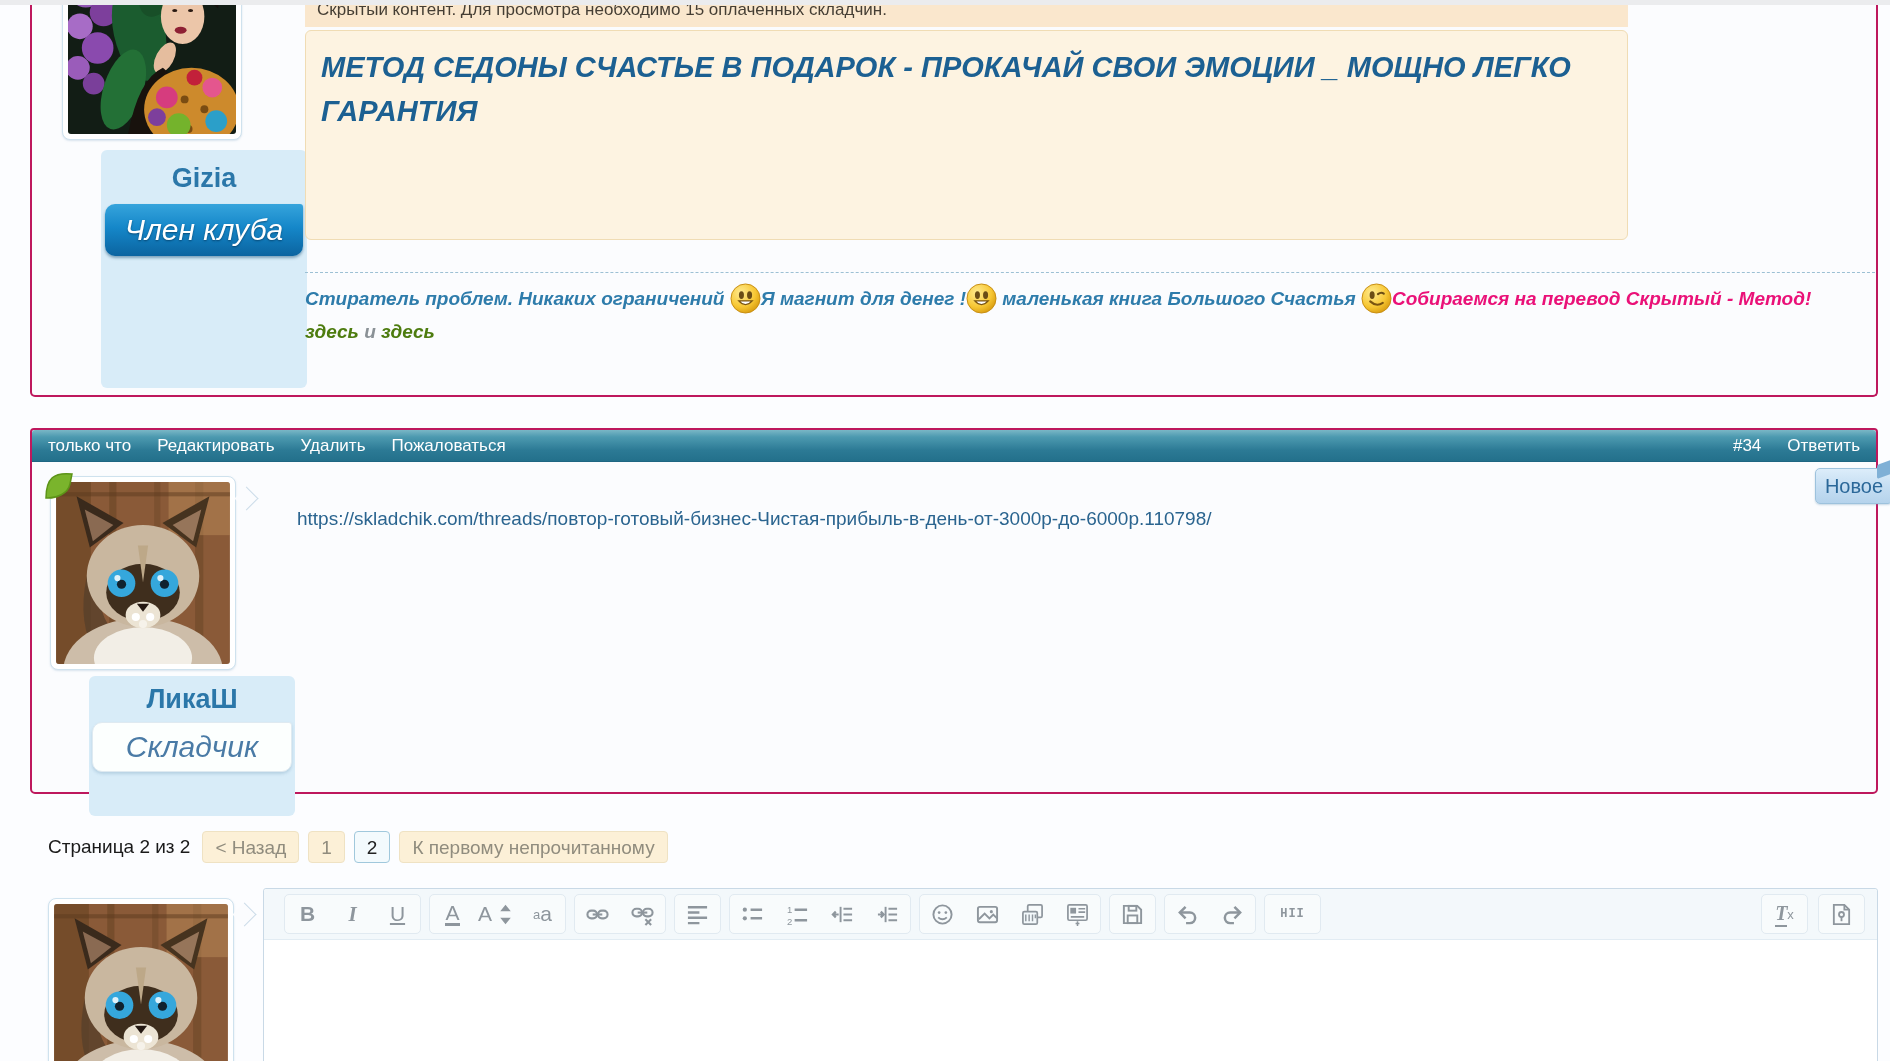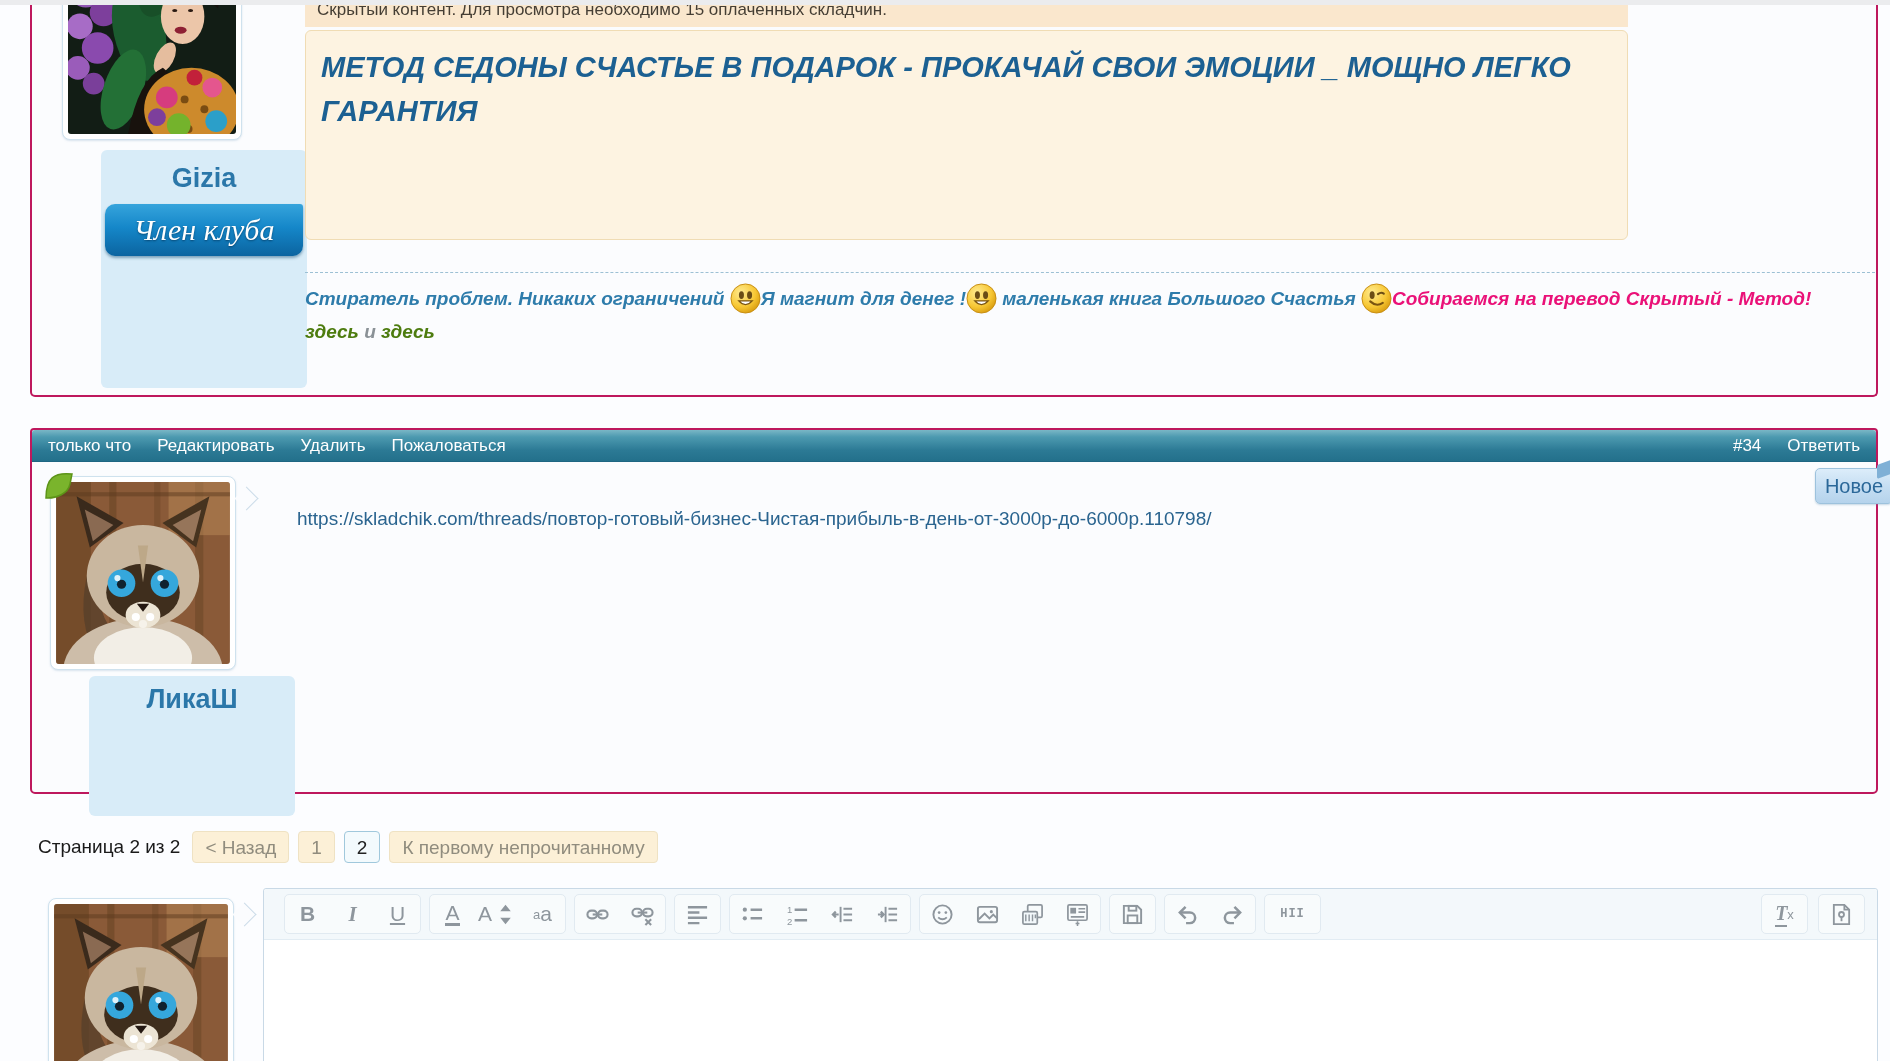--- a/index.html
+++ b/index.html
@@ -23,21 +23,21 @@
   .username{margin-top:13px;text-align:center;font-size:27px;font-weight:bold;color:#2b77a9;cursor:pointer;}
   .ribbon{position:relative;margin:10px auto 0 auto;width:198px;height:52px;border-radius:10px 3px 10px 10px;
           display:flex;align-items:center;justify-content:center;}
   .ribbon-member{background:linear-gradient(180deg,#36a4dc 0%,#1587c9 45%,#0b64a0 100%);
                  box-shadow:0 2px 3px rgba(10,70,110,.45);}
   .ribbon-member .ribbon-text{color:#fff;text-shadow:0 1px 2px rgba(0,40,70,.6);}
   .ribbon-fold{position:absolute;right:-9px;top:-8px;width:22px;height:22px;z-index:-1;
                transform:skewY(-22deg);}
   .fold-dark{background:#0b4a72;}
   .fold-light{background:#b9d7ea;}
-  .ribbon-text{font-family:Liberation Serif, serif;font-style:italic;font-size:30px;}
+  .ribbon-text{font-family:Liberation Sans, sans-serif;font-style:italic;font-size:30px;}
   .ribbon-skl{background:#fcfffe;border:1px solid #dfeaf1;box-shadow:0 2px 3px rgba(120,160,190,.35);}
   .ribbon-skl .ribbon-text{color:#4a7ba6;}
 
   .hidden-notice{position:absolute;left:273px;top:12px;width:1323px;height:35px;background:#fae7cd;
                  box-sizing:border-box;display:flex;align-items:flex-end;padding:0 12px 7px 12px;
                  font-size:17px;color:#453e34;}
   .quote-box{position:absolute;left:273px;top:50px;width:1323px;height:210px;background:#fdf3e1;
              border:1px solid #f0dcb4;border-radius:6px;box-sizing:border-box;padding:14px 20px 0 15px;}
   .quote-title{width:1270px;font-size:29px;line-height:44px;font-weight:bold;color:#1c6092;}
   .quote-title.it{font-style:italic;}
@@ -69,21 +69,21 @@
   .msg-link{position:absolute;left:265px;top:78px;font-size:19px;color:#2a648f;cursor:pointer;
             text-decoration:none;}
   .new-badge{position:absolute;left:1783px;top:38px;width:76px;height:34px;z-index:4;
              background:linear-gradient(180deg,#dcedfa 0%,#c4ddf2 55%,#b5d3ec 100%);
              border:1px solid #9dc2dd;border-radius:5px;display:flex;align-items:center;justify-content:center;
              font-size:20px;color:#2b6899;box-shadow:0 1px 2px rgba(120,160,190,.4);}
   .new-fold{position:absolute;right:-1px;top:-7px;width:16px;height:14px;background:#7fb0d6;
             transform:skewY(-20deg);z-index:-1;border-radius:2px;}
 
   
-  .pagination{position:absolute;left:38px;top:829px;height:36px;display:flex;align-items:center;gap:9px;
+  .pagination{position:absolute;left:48px;top:829px;height:36px;display:flex;align-items:center;gap:9px;
               font-size:19px;}
   .pg-label{color:#1a1a1a;margin-right:3px;}
   .pg-btn{height:32px;line-height:32px;padding:0 12px;background:#fcf0d7;border:1px solid #efe2c3;
           border-radius:4px;color:#908c7e;cursor:pointer;box-sizing:border-box;}
   .pg-num{padding:0 12px;}
   .pg-btn.current{background:#f3fafd;border:1px solid #a0c8dc;color:#222;}
 
   
   #editor-avatar{left:48px;top:898px;width:174px;height:182px;position:absolute;background:#fff;
                  border:1px solid #cfe2ee;border-radius:8px;padding:5px;
@@ -263,20 +263,24 @@
 
   <div class="avatar-frame">
     <svg class="avatar-art" width="174" height="182" viewBox="0 0 170 178">
         <use href="#cat-art"></use>
       </svg>
   </div>
   <div class="msg-arrow"></div>
 
   <div class="user-extra">
     <div class="username">ЛикаШ</div>
+    <div class="ribbon ribbon-skl">
+      <span class="ribbon-fold fold-light"></span>
+      <span class="ribbon-text">Складчик</span>
+    </div>
   </div>
 
   <a class="msg-link">https://skladchik.com/threads/повтор-готовый-бизнес-Чистая-прибыль-в-день-от-3000р-до-6000р.110798/</a>
 
   <div class="new-badge">
     <span class="new-fold"></span>
     <span>Новое</span>
   </div>
 </section>
 

